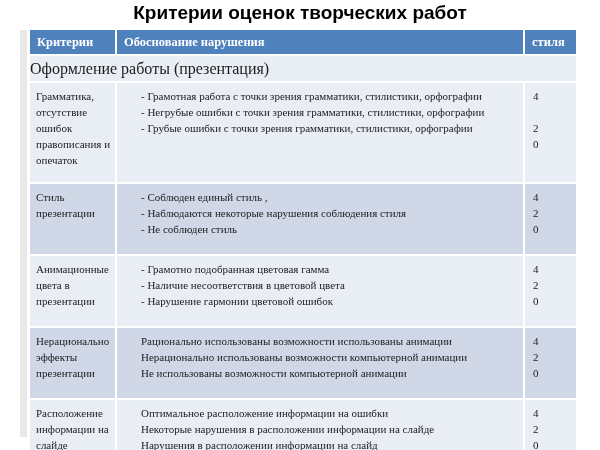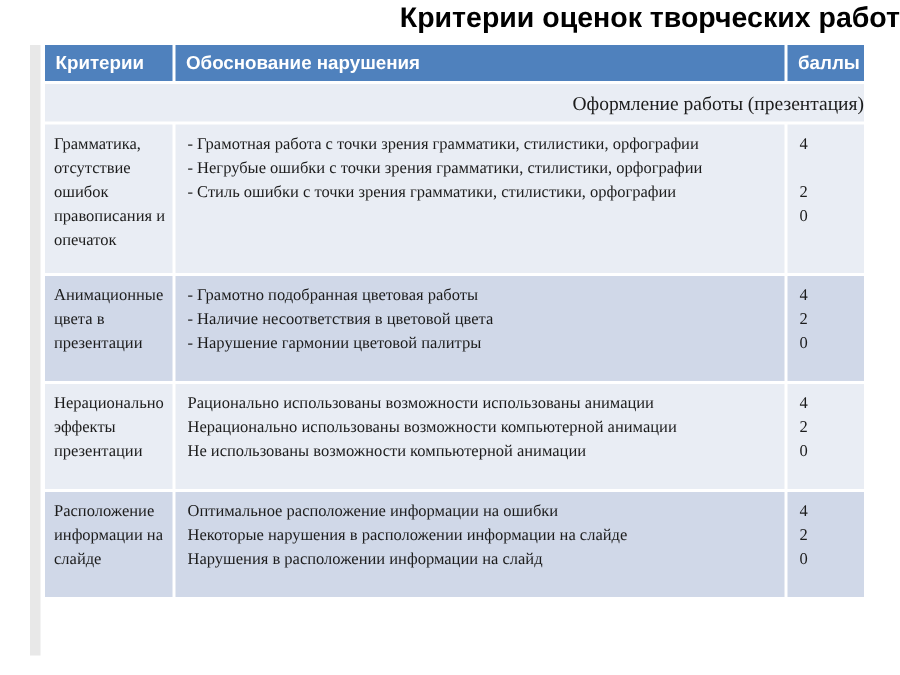--- a/index.html
+++ b/index.html
@@ -13,21 +13,21 @@
     position: relative;
     overflow: hidden;
     font-family: "Liberation Serif", serif;
     color: #1c1c1c;
   }
   .title {
     position: absolute;
     top: 2px;
     left: 0;
     width: 600px;
-    text-align: right;
+    text-align: center;
     font-family: "Liberation Sans", sans-serif;
     font-weight: bold;
     font-size: 19px;
     color: #000000;
   }
   .left-strip {
     position: absolute;
     left: 20px;
     top: 30px;
     width: 7px;
@@ -43,95 +43,108 @@
     border-spacing: 2px;
     table-layout: fixed;
   }
   col.c1 { width: 85px; }
   col.c2 { width: 406px; }
   col.c3 { width: 51px; }
 
   .crit-table th {
     background: var(--header-bg, #4F81BD);
     color: var(--header-text, #ffffff);
-    font-family: Liberation Sans, sans-serif;
+    font-family: Liberation Serif, serif;
     font-weight: bold;
     font-size: 12.5px;
     text-align: left;
     height: 22px;
     padding: 1px 2px 1px 7px;
     vertical-align: middle;
   }
   .section-body td {
     background: var(--band-light, #E9EDF4);
     height: 23px;
-    text-align: right;
+    text-align: left;
     vertical-align: middle;
-    font-size: 13px;
+    font-size: 16px;
     padding: 1px 0;
   }
   .rows-body td {
     vertical-align: top;
     font-size: 11px;
     line-height: 16px;
     padding: 5px 2px 4px 6px;
     height: 61px;
   }
   .rows-body tr:nth-child(odd) td { background: var(--band-light, #E9EDF4); }
   .rows-body tr:nth-child(even) td { background: var(--band-dark, #D0D8E8); }
   .rows-body tr.tall td { height: 90px; margin-top: 29px; }
-  .rows-body td.items { padding-left: 8px; }
+  .rows-body td.items { padding-left: 24px; }
   .rows-body td.points { padding-left: 8px; }
   .line { white-space: nowrap; overflow: hidden; }
 </style>
 </head>
 <body>
 
 <div class="title">Критерии оценок творческих работ</div>
 <div class="left-strip"></div>
 
 <table class="crit-table">
   <colgroup>
     <col class="c1">
       <col class="c2">
       <col class="c3">
   </colgroup>
   <thead>
     <tr>
       <th>Критерии</th>
       <th>Обоснование нарушения</th>
-      <th>баллы</th>
+      <th>стиля</th>
     </tr>
   </thead>
   <tbody class="section-body">
     <tr>
       <td colspan="3">Оформление работы (презентация)</td>
     </tr>
   </tbody>
   <tbody class="rows-body" id="rows">
       <tr class="tall">
         <td class="criterion">Грамматика, отсутствие ошибок правописания и  опечаток</td>
         <td class="items">
           <div class="line">- Грамотная работа с точки зрения грамматики, стилистики, орфографии</div>
           <div class="line">- Негрубые ошибки с точки зрения грамматики, стилистики, орфографии</div>
-          <div class="line">- Стиль ошибки с точки зрения грамматики, стилистики, орфографии</div>
+          <div class="line">- Грубые ошибки с точки зрения грамматики, стилистики, орфографии</div>
         </td>
         <td class="points">
           <div class="line">4</div>
           <div class="line">&nbsp;</div>
           <div class="line">2</div>
           <div class="line">0</div>
         </td>
       </tr>
       <tr>
+        <td class="criterion">Стиль презентации</td>
+        <td class="items">
+          <div class="line">- Соблюден единый стиль ,</div>
+          <div class="line">- Наблюдаются некоторые нарушения соблюдения стиля</div>
+          <div class="line">- Не соблюден стиль</div>
+        </td>
+        <td class="points">
+          <div class="line">4</div>
+          <div class="line">2</div>
+          <div class="line">0</div>
+        </td>
+      </tr>
+      <tr>
         <td class="criterion">Анимационные цвета в презентации</td>
         <td class="items">
-          <div class="line">- Грамотно подобранная цветовая работы</div>
+          <div class="line">- Грамотно подобранная цветовая гамма</div>
           <div class="line">- Наличие несоответствия в цветовой цвета</div>
-          <div class="line">- Нарушение гармонии цветовой палитры</div>
+          <div class="line">- Нарушение гармонии цветовой ошибок</div>
         </td>
         <td class="points">
           <div class="line">4</div>
           <div class="line">2</div>
           <div class="line">0</div>
         </td>
       </tr>
       <tr>
         <td class="criterion">Нерационально эффекты презентации</td>
         <td class="items">

